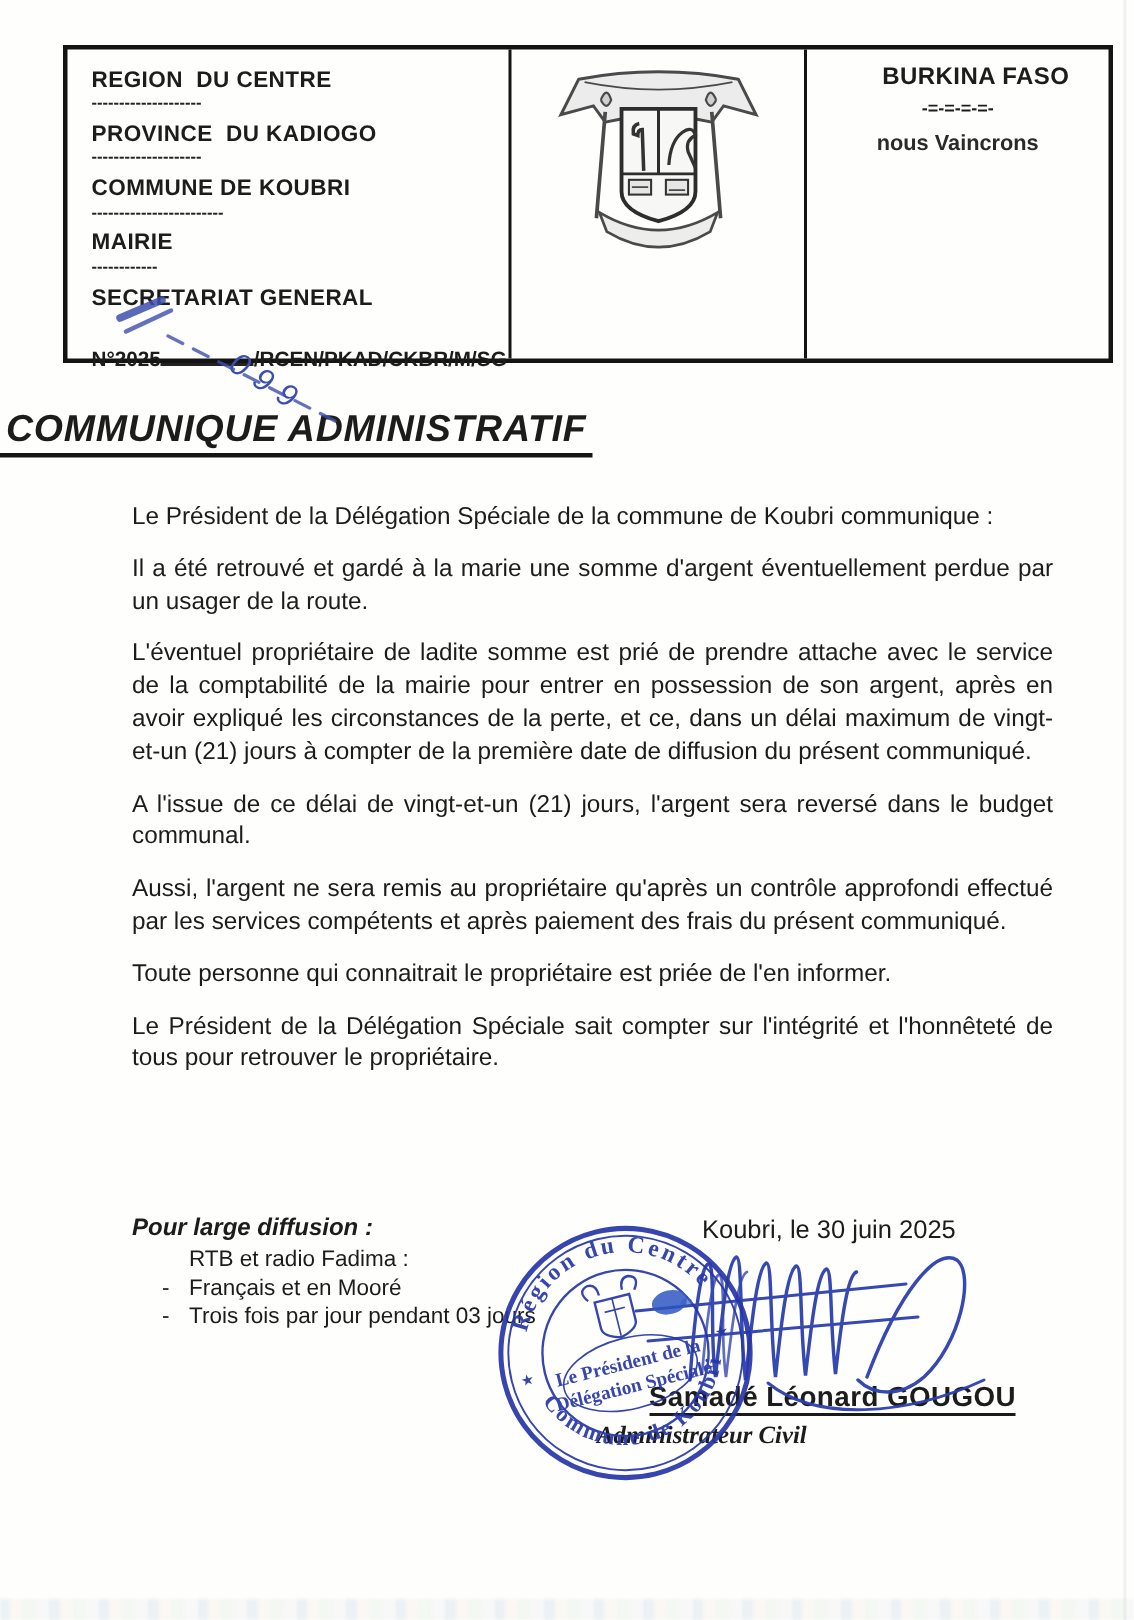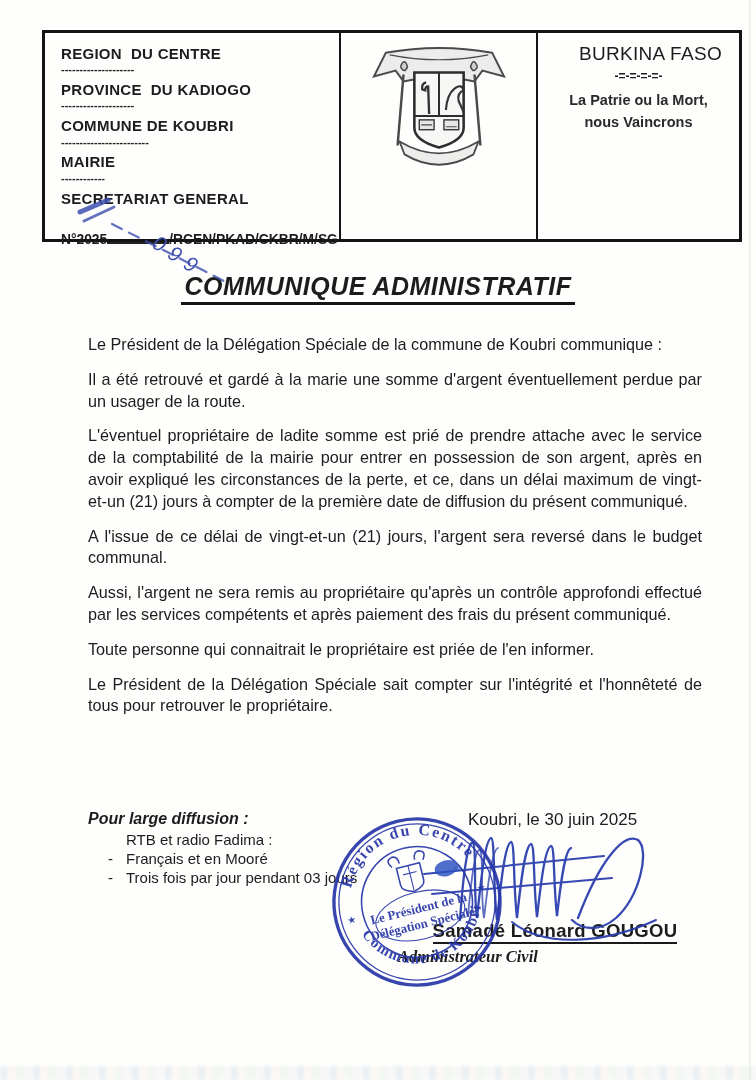--- a/index.html
+++ b/index.html
@@ -17,34 +17,34 @@
   }
   .hcell{box-sizing:border-box;}
   .hcell.left{width:296px; border-right:2.5px solid #141414; padding:6px 4px 4px 16px;
     display:flex; flex-direction:column; }
   .hcell.mid{width:197px; border-right:2.5px solid #141414; display:flex; justify-content:center; align-items:flex-start; padding-top:8px;}
   .hcell.right{flex:1; text-align:center; padding-top:10px;}
   .hl{font-weight:bold; font-size:15px; letter-spacing:.3px; white-space:pre-wrap; line-height:1.15; margin-top:6px;}
   .hsep{font-weight:bold; font-size:11px; letter-spacing:0px; line-height:.9; margin-top:3px; color:#222;}
   .ref-line{margin-top:24px; align-self:flex-start; font-weight:bold; font-size:13.8px; white-space:nowrap;}
   .ref-blank{display:inline-block; width:62px; height:11px; border-bottom:2px solid #222;}
-  .country{font-weight:normal; font-size:19px; letter-spacing:.3px;padding-left:24px;}
+  .country{font-weight:bold; font-size:16px; letter-spacing:.3px;padding-left:24px;}
   .country-sep{font-weight:bold; font-size:12px; margin:4px 0 6px 0;}
   .motto{font-weight:bold; font-size:14.5px; line-height:1.55; color:#2a2a2a;}
   
   .ink{color:#2b3aa5;}
   .hw-number{
     position:absolute; left:150px; top:244px; z-index:6;
     font-size:21px; letter-spacing:7px; font-style:italic;
     transform:rotate(33deg); color:#3d4fae; font-weight:400;
   }
   .pen-marks{position:absolute; left:66px; top:190px; z-index:6; overflow:visible;}
   
   .doc-title{
-    position:absolute; left:0; top:272px; width:100%; text-align:center;
+    position:absolute; left:0; top:272px; width:100%; text-align:left;
   }
   .doc-title span{
     font-size:25px; font-weight:bold; font-style:italic; letter-spacing:.5px;
     border-bottom:3.5px solid #141414; padding:0 4px 2px 4px;
   }
   
   .body-text{
     position:absolute; left:88px; top:334px; width:614px;
     font-size:16.2px; line-height:21.8px; text-align:justify;
   }
@@ -117,21 +117,20 @@
           <path d="M62,85 h11 M87,87 h11" stroke-width="1.2"></path>
           <path d="M40,102 Q80,126 120,102 L115,115 Q80,136 45,115 Z" fill="#ededeb" stroke-width="1.8"></path>
         </g>
       </svg>
     </div>
 
     <div class="hcell right">
       <div class="country">BURKINA FASO</div>
       <div class="country-sep">-=-=-=-=-</div>
       <div class="motto">
-        <div>La Patrie ou la Mort,</div>
         <div>nous Vaincrons</div>
       </div>
     </div>
   </div>
 
   <svg class="pen-marks" width="200" height="110">
     <g stroke="#3d4fae" fill="none" stroke-linecap="round">
       <path d="M14,22 L42,10" stroke-width="5" opacity=".85"></path>
       <path d="M18,31 L48,17" stroke-width="3" opacity=".8"></path>
       <path d="M46,34 L160,92" stroke-width="2.2" stroke-dasharray="11 8" opacity=".8"></path>

